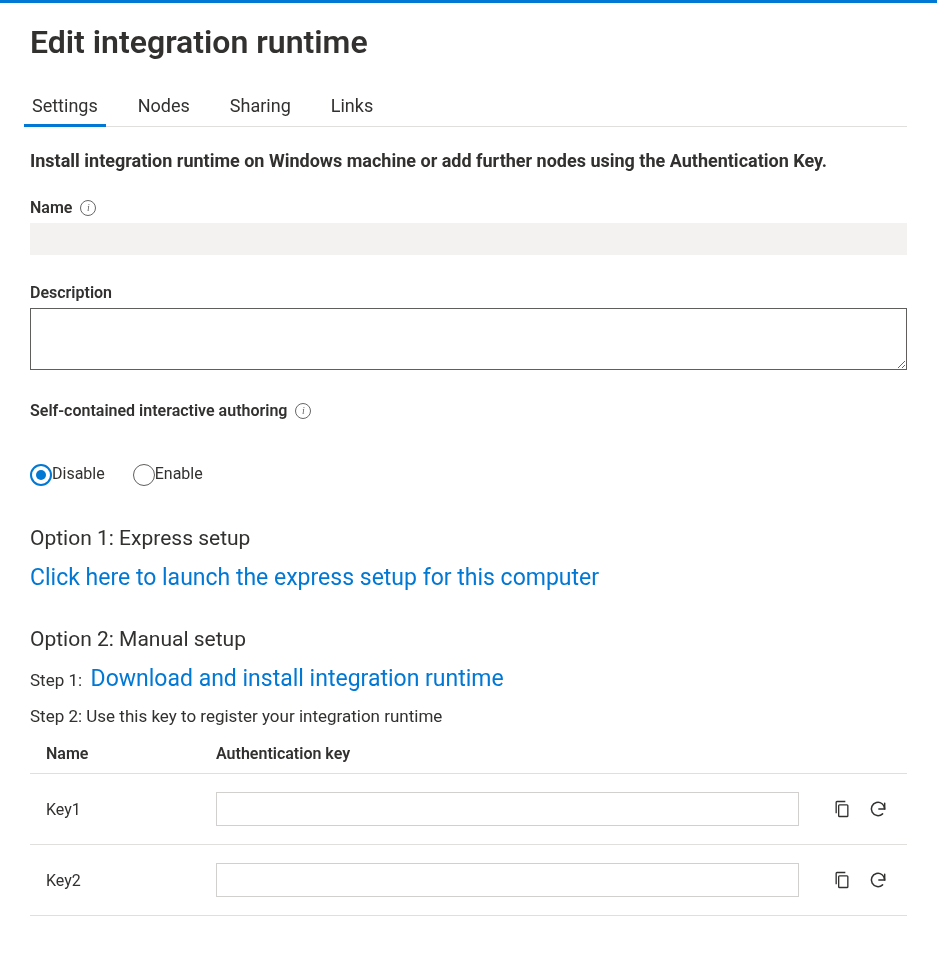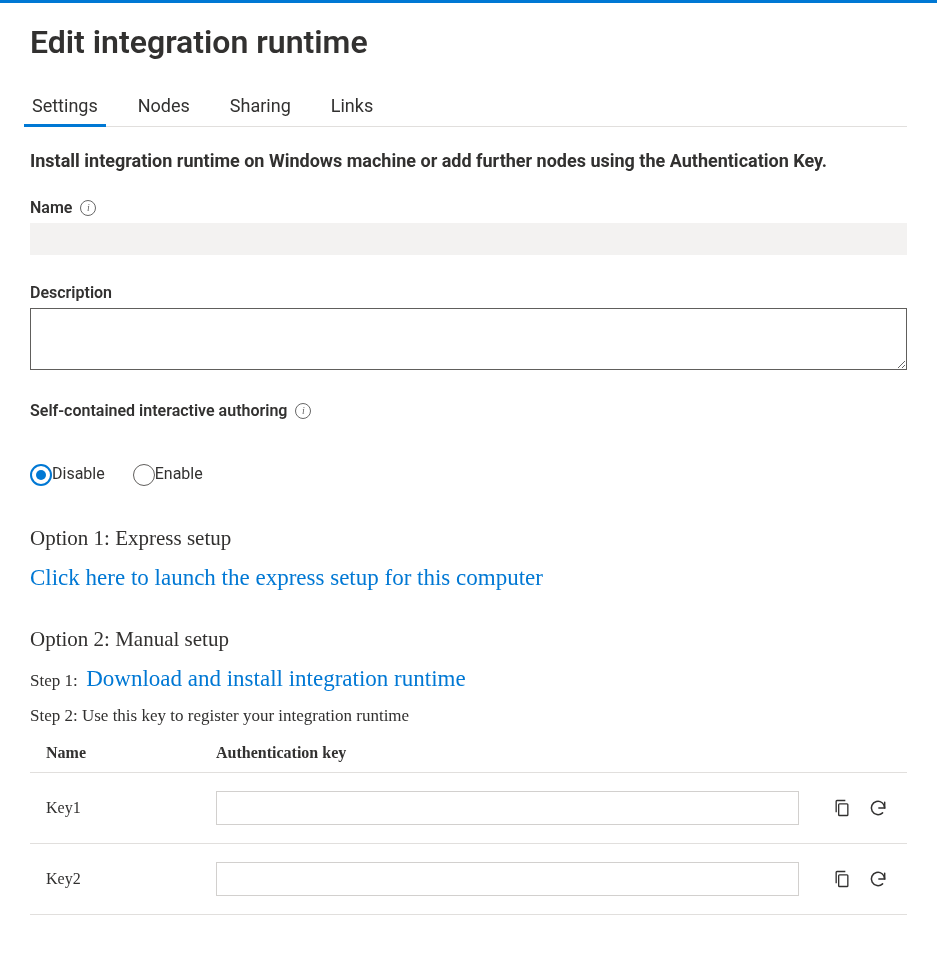--- a/index.html
+++ b/index.html
@@ -143,21 +143,21 @@
   h2.option-heading {
     font-size: 21px;
     font-weight: 400;
     margin: 0 0 14px 0;
   }
   a.link {
     color: var(--link);
     text-decoration: none;
     font-size: 23px;
   }
-  .option-block { margin-bottom: 36px; font-family: Liberation Serif, serif; }
+  .option-block { margin-bottom: 36px; }
   .step-line {
     font-size: 17px;
     margin-bottom: 14px;
   }
   .step-label { color: var(--text); }
   .keys-table {
     width: 100%;
     border-collapse: collapse;
     margin-top: 4px;
   }

